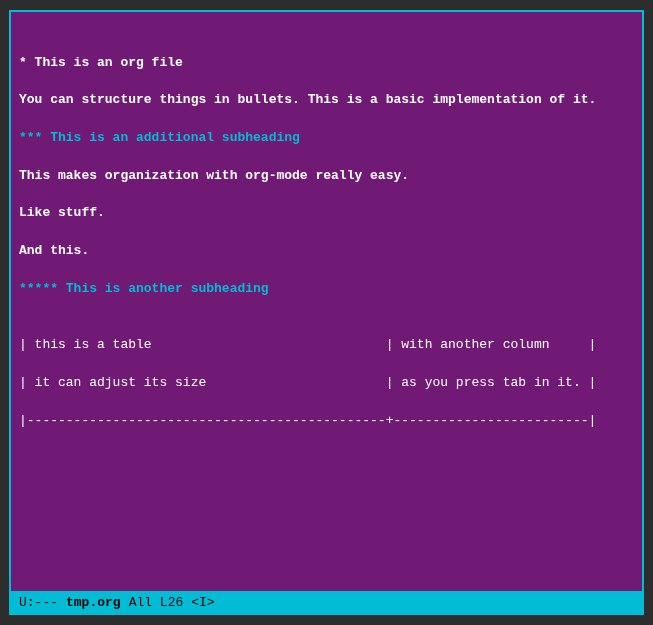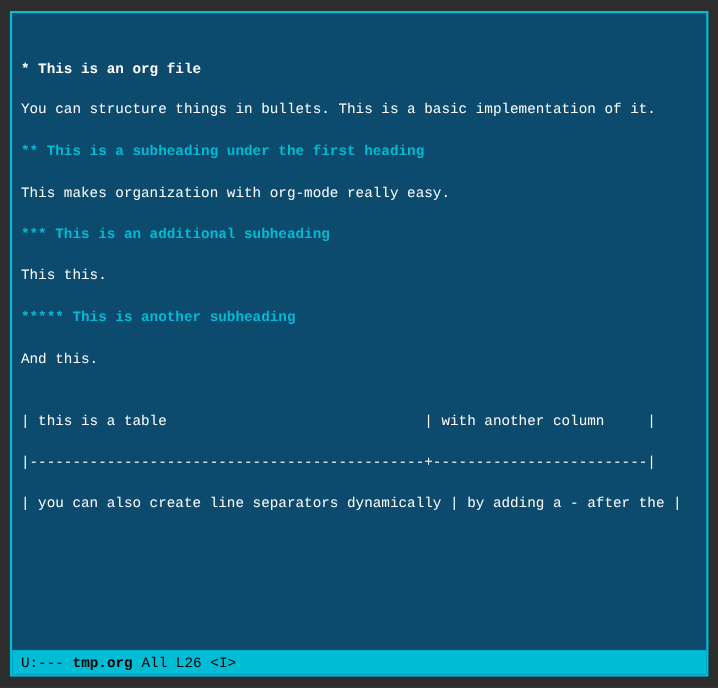--- a/index.html
+++ b/index.html
@@ -15,21 +15,21 @@
       align-items: center;
       width: 653px;
       height: 625px;
       font-family: 'Courier New', Courier, monospace;
     }
 
     .editor-window {
       width: 635px;
       height: 605px;
       border: 2px solid #00bcd4;
-      background: #0c4a6e;
+      background: #701a75;
       display: flex;
       flex-direction: column;
       overflow: hidden;
     }
 
     .editor-content {
       flex: 1;
       padding: 4px 8px;
       color: #ffffff;
       font-family: 'Courier New', Courier, monospace;
@@ -64,20 +64,21 @@
       font-weight: bold;
     }
 
     .heading5 {
       color: #00bcd4;
       font-weight: bold;
     }
 
     .normal {
       color: #ffffff;
+      font-weight: bold;
     }
 
     .table-line {
       color: #ffffff;
     }
 
     .separator-line {
       color: #ffffff;
     }
 
@@ -99,30 +100,29 @@
       color: #000000;
     }
   </style>
 </head>
 <body>
 
 <div class="editor-window">
   <div class="editor-content" id="editor-content">
   <span class="line heading1">* This is an org file</span>
 <span class="line normal">You can structure things in bullets. This is a basic implementation of it.</span>
-<span class="line heading2">** This is a subheading under the first heading</span>
+<span class="line heading3">*** This is an additional subheading</span>
 <span class="line normal">This makes organization with org-mode really easy.</span>
-<span class="line heading3">*** This is an additional subheading</span>
-<span class="line normal">This this.</span>
+<span class="line normal">Like stuff.</span>
+<span class="line normal">And this.</span>
 <span class="line heading5">***** This is another subheading</span>
-<span class="line normal">And this.</span>
 <span class="line normal"></span>
 <span class="line table-line">| this is a table                              | with another column     |</span>
+<span class="line table-line">| it can adjust its size                       | as you press tab in it. |</span>
 <span class="line separator-line">|----------------------------------------------+-------------------------|</span>
-<span class="line table-line">| you can also create line separators dynamically | by adding a - after the |</span>
 
 <span class="line normal"></span>
 
 
 
 <span class="line normal"></span>
 
 
 
 <span class="line normal"></span>

